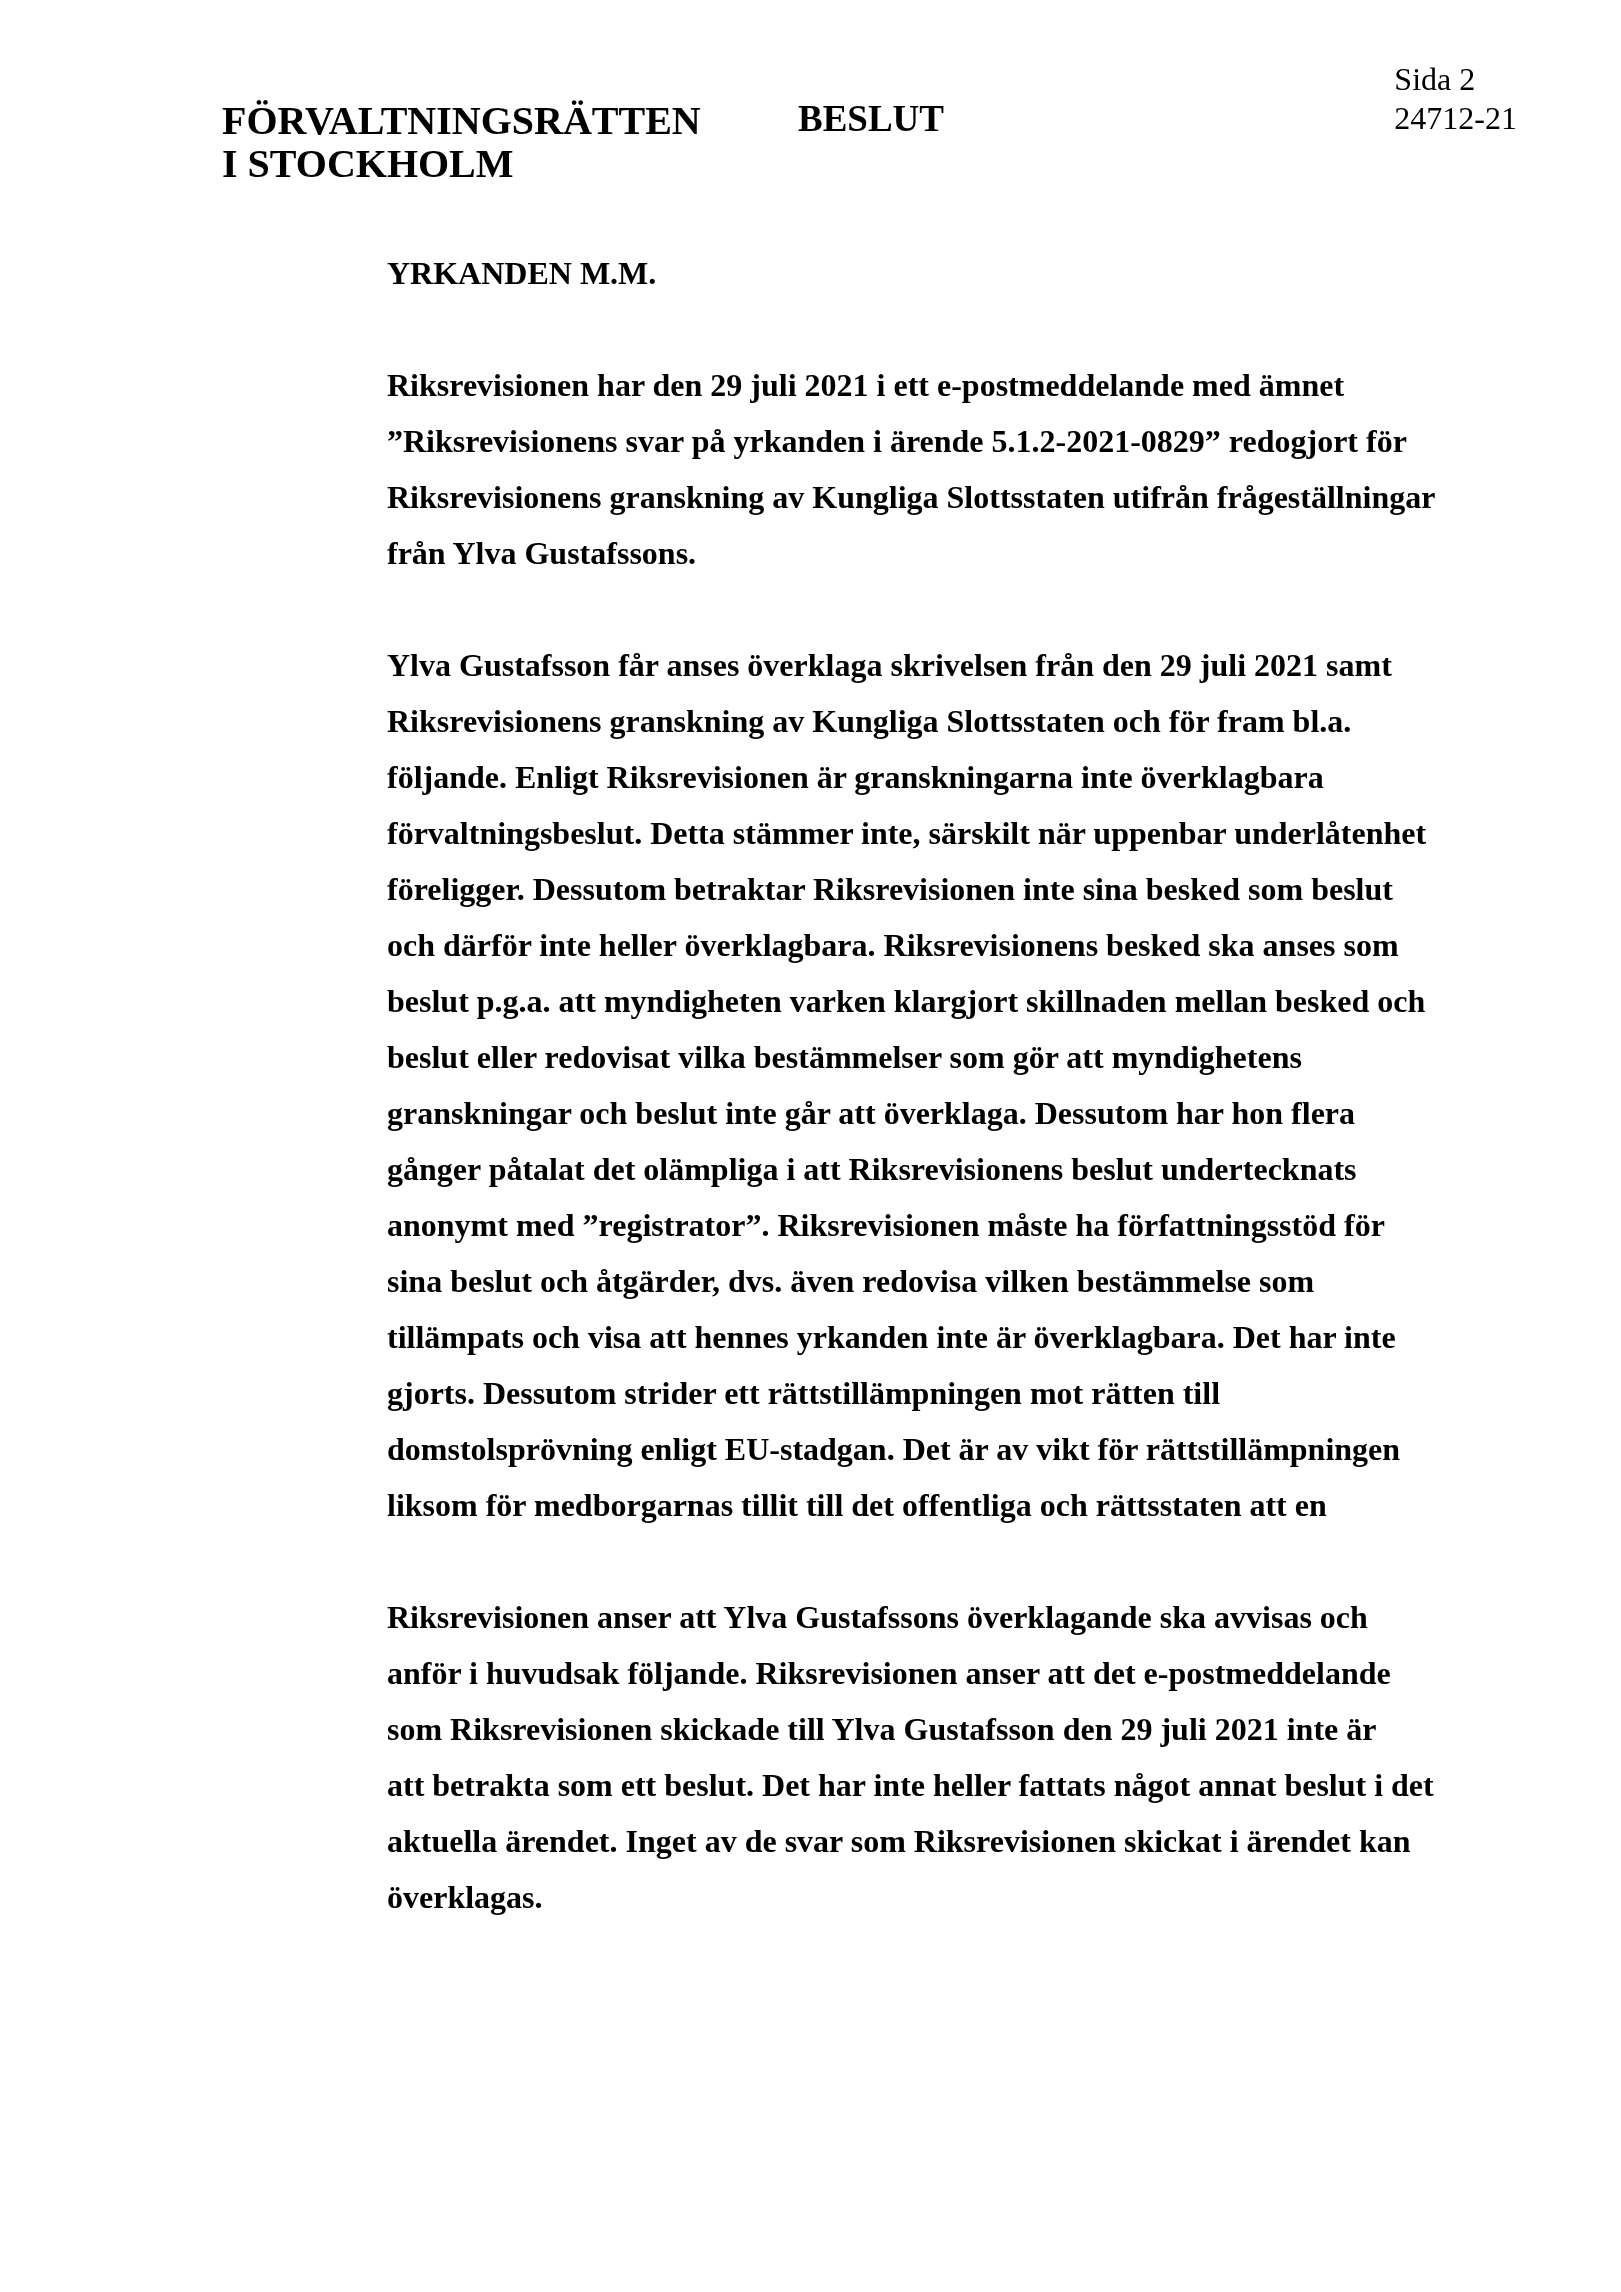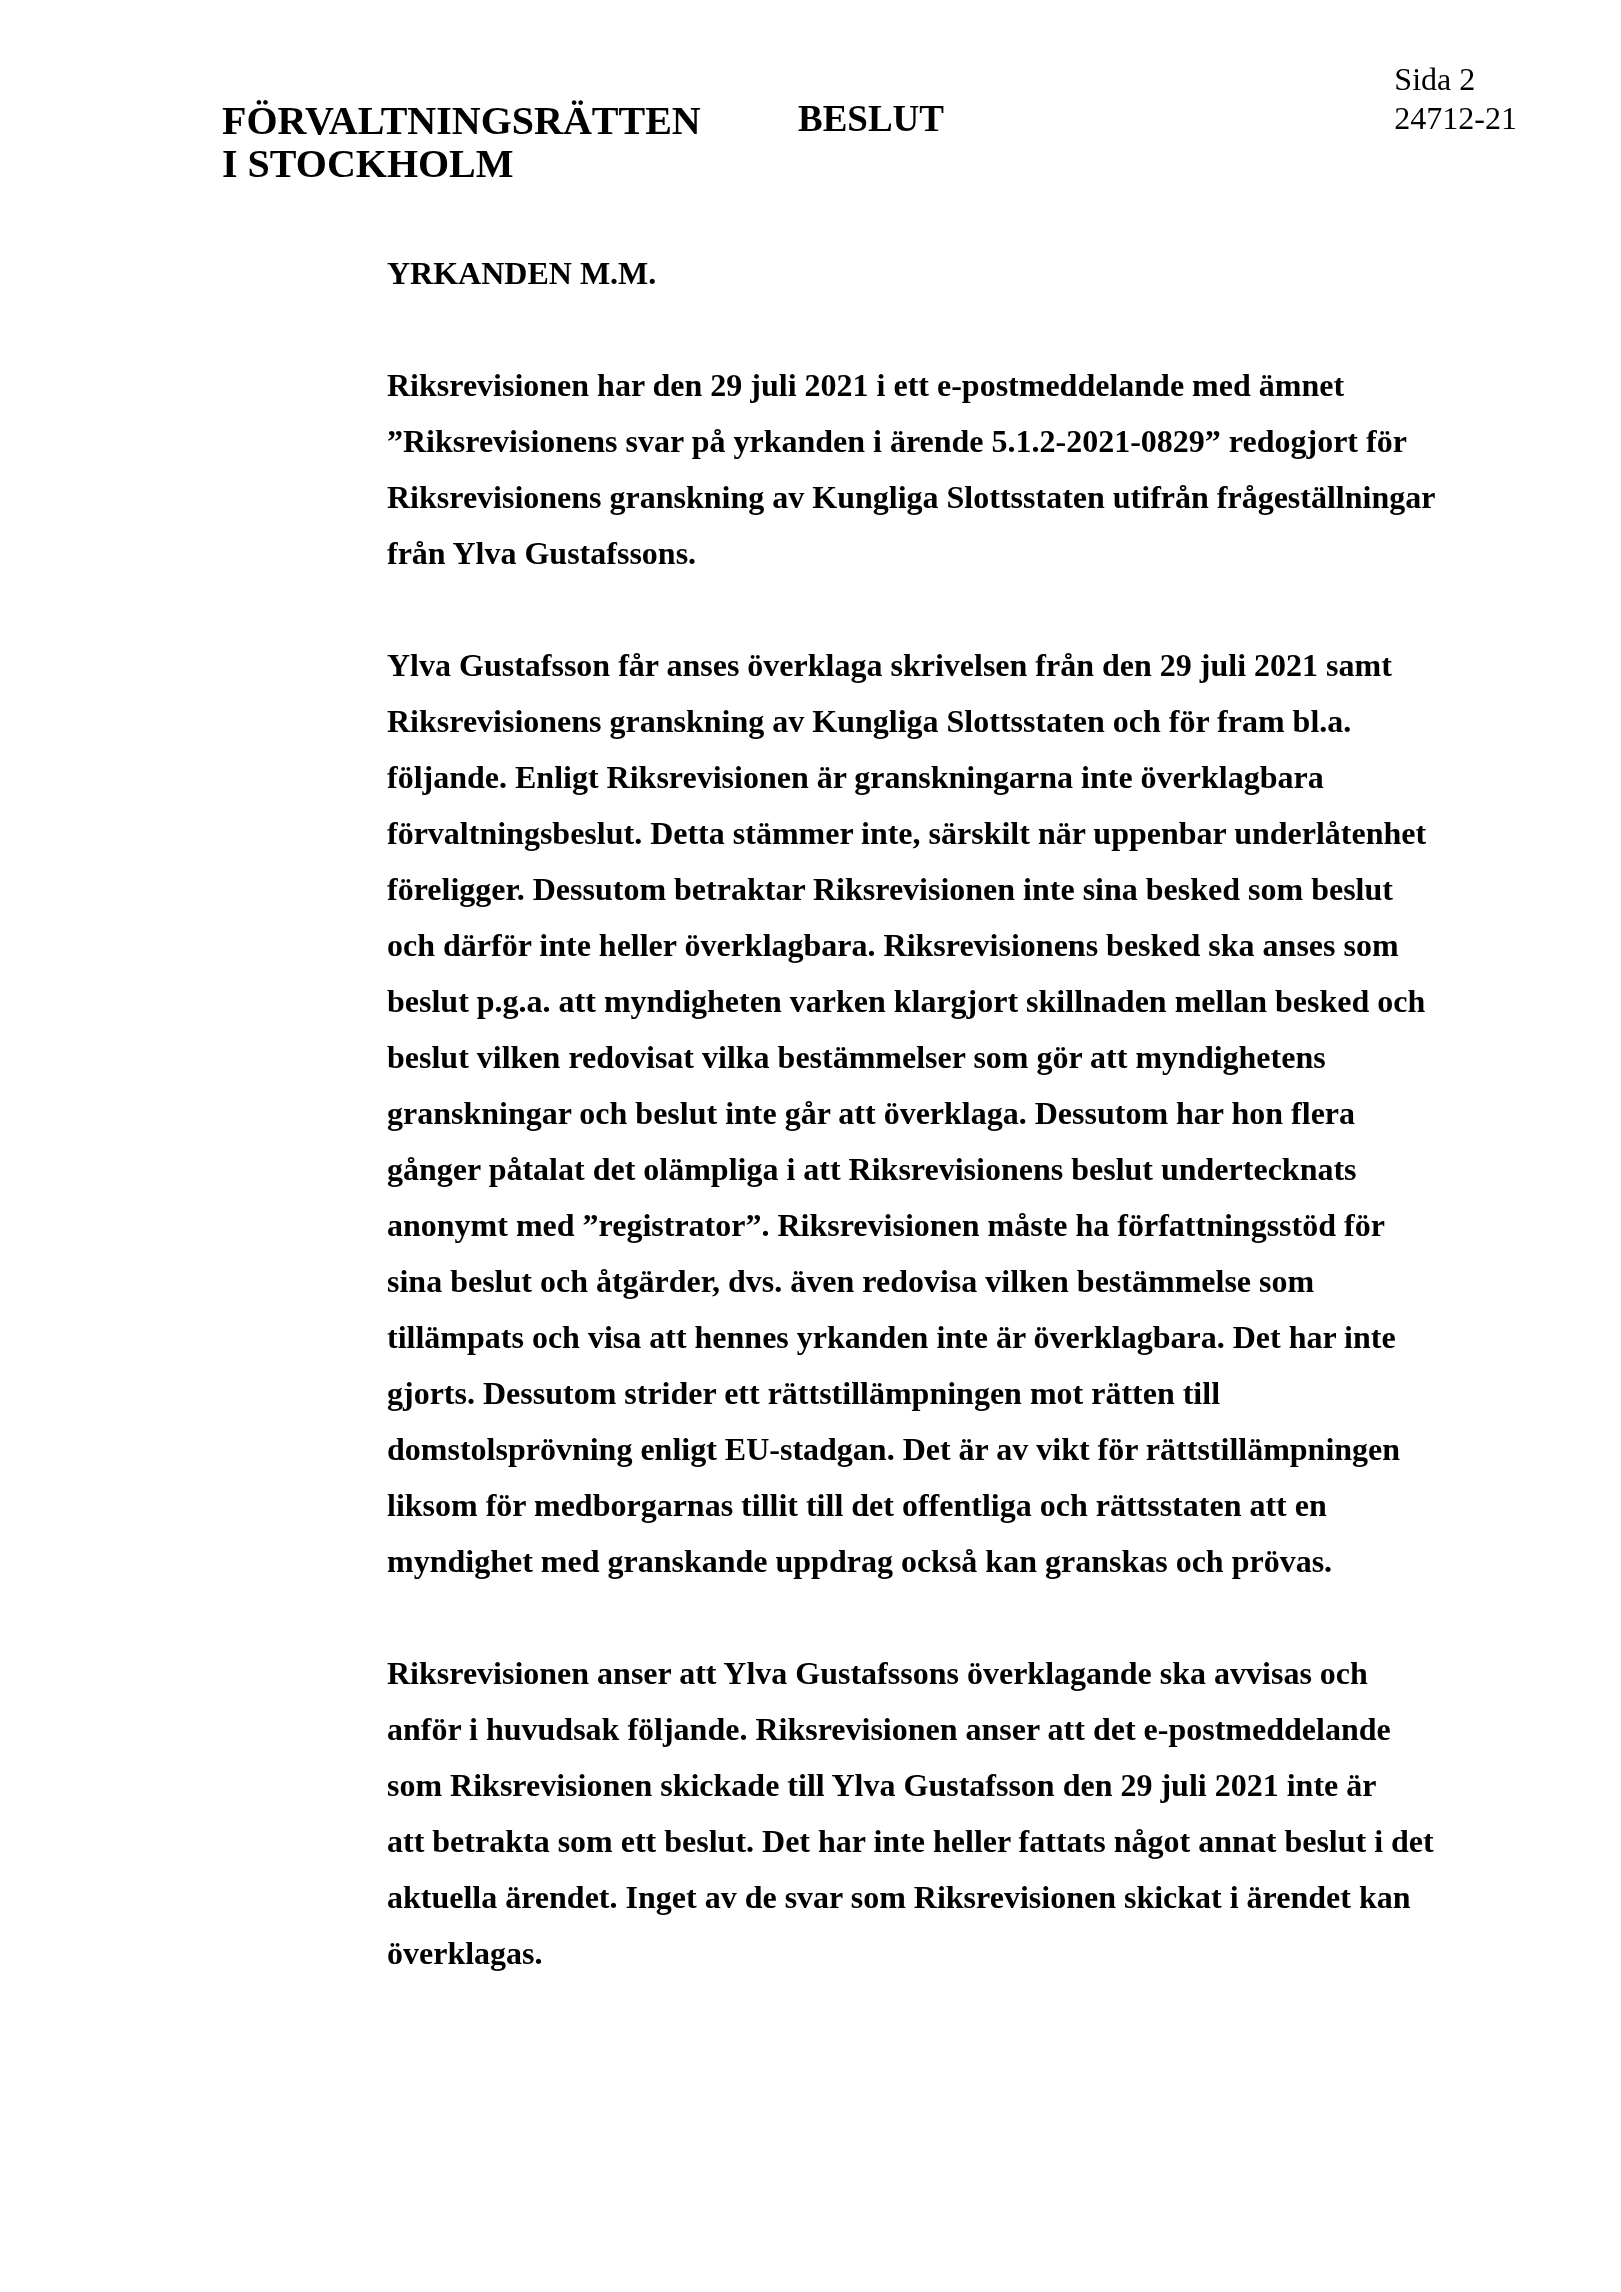--- a/index.html
+++ b/index.html
@@ -100,30 +100,29 @@
     </div>
 
     <div class="para">
       <div class="ln">Ylva Gustafsson får anses överklaga skrivelsen från den 29 juli 2021 samt</div>
       <div class="ln">Riksrevisionens granskning av Kungliga Slottsstaten och för fram bl.a.</div>
       <div class="ln">följande. Enligt Riksrevisionen är granskningarna inte överklagbara</div>
       <div class="ln">förvaltningsbeslut. Detta stämmer inte, särskilt när uppenbar underlåtenhet</div>
       <div class="ln">föreligger. Dessutom betraktar Riksrevisionen inte sina besked som beslut</div>
       <div class="ln">och därför inte heller överklagbara. Riksrevisionens besked ska anses som</div>
       <div class="ln">beslut p.g.a. att myndigheten varken klargjort skillnaden mellan besked och</div>
-      <div class="ln">beslut vilken redovisat vilka bestämmelser som gör att myndighetens</div>
+      <div class="ln">beslut eller redovisat vilka bestämmelser som gör att myndighetens</div>
       <div class="ln">granskningar och beslut inte går att överklaga. Dessutom har hon flera</div>
       <div class="ln">gånger påtalat det olämpliga i att Riksrevisionens beslut undertecknats</div>
       <div class="ln">anonymt med ”registrator”. Riksrevisionen måste ha författningsstöd för</div>
       <div class="ln">sina beslut och åtgärder, dvs. även redovisa vilken bestämmelse som</div>
       <div class="ln">tillämpats och visa att hennes yrkanden inte är överklagbara. Det har inte</div>
       <div class="ln">gjorts. Dessutom strider ett rättstillämpningen mot rätten till</div>
       <div class="ln">domstolsprövning enligt EU-stadgan. Det är av vikt för rättstillämpningen</div>
       <div class="ln">liksom för medborgarnas tillit till det offentliga och rättsstaten att en</div>
-      <div class="ln">myndighet med granskande uppdrag också kan granskas och prövas.</div>
     </div>
 
     <div class="para">
       <div class="ln">Riksrevisionen anser att Ylva Gustafssons överklagande ska avvisas och</div>
       <div class="ln">anför i huvudsak följande. Riksrevisionen anser att det e-postmeddelande</div>
       <div class="ln">som Riksrevisionen skickade till Ylva Gustafsson den 29 juli 2021 inte är</div>
       <div class="ln">att betrakta som ett beslut. Det har inte heller fattats något annat beslut i det</div>
       <div class="ln">aktuella ärendet. Inget av de svar som Riksrevisionen skickat i ärendet kan</div>
       <div class="ln">överklagas.</div>
     </div>

